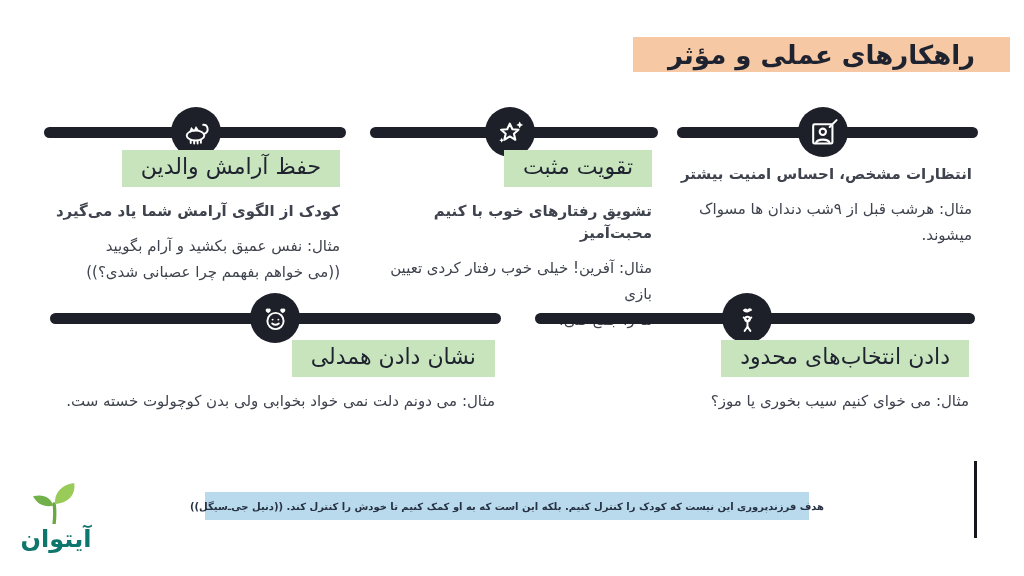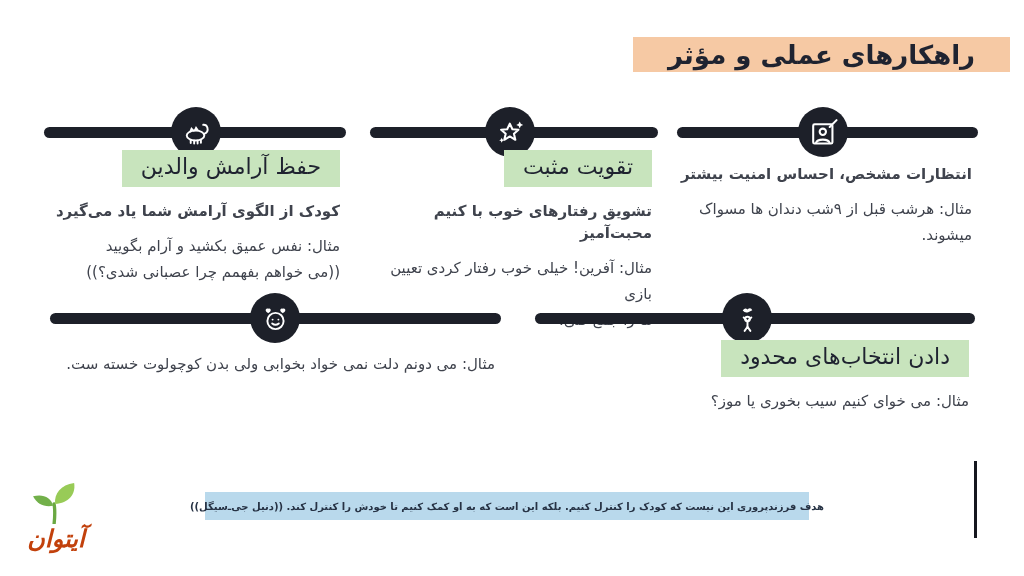--- a/index.html
+++ b/index.html
@@ -65,21 +65,21 @@
     position:absolute; left:974px; top:461px; width:3px; height:77px;
     background:#15171f;
   }
 
   
   .logo {
     position:absolute; left:6px; top:482px; width:100px; height:84px;
     display:flex; flex-direction:column; align-items:center;
   }
   .logo svg { width:62px; height:42px; display:block; }
-  .logo-text { font-size:24px; font-weight:bold; color:#c2410c; line-height:30px;font-style:italic; }
+  .logo-text { font-size:24px; font-weight:bold; color:#0f766e; line-height:30px; }
 </style>
 </head>
 <body>
 
 <div class="canvas">
 
   <div class="banner">راهکارهای عملی و مؤثر</div>
 
   <div class="card row1" id="card-boundaries">
     <div class="rail"></div>
@@ -170,20 +170,21 @@
           <circle cx="12" cy="13.8" r="5.9"></circle>
           <circle cx="9.9" cy="12.8" r="0.7" fill="#ffffff" stroke="none"></circle>
           <circle cx="14.1" cy="12.8" r="0.7" fill="#ffffff" stroke="none"></circle>
           <path d="M9.6 15.6 q2.4 2 4.8 0"></path>
           <path d="M5 6.6 c-0.6-1.3 0.7-2.5 1.7-1.7 1.1-0.8 2.3 0.4 1.7 1.7 -0.5 1-1.7 1.6-1.7 1.6 s-1.2-0.6-1.7-1.6 z" fill="#ffffff" stroke="none"></path>
           <path d="M15.6 6.6 c-0.6-1.3 0.7-2.5 1.7-1.7 1.1-0.8 2.3 0.4 1.7 1.7 -0.5 1-1.7 1.6-1.7 1.6 s-1.2-0.6-1.7-1.6 z" fill="#ffffff" stroke="none"></path>
         </svg>
       </span>
     </div>
     <div class="content">
+      <span class="card-title">نشان دادن همدلی</span>
       <p class="card-example">مثال: می دونم دلت نمی خواد بخوابی ولی بدن کوچولوت خسته ست.</p>
     </div>
   </div>
 
   <div class="quote">هدف فرزندپروری این نیست که کودک را کنترل کنیم. بلکه این است که به او کمک کنیم تا خودش را کنترل کند. ((دنیل جی‌ـ‌سیگل))</div>
   <div class="vline"></div>
 
   <div class="logo">
     <span>
       <svg viewBox="0 0 64 44">

